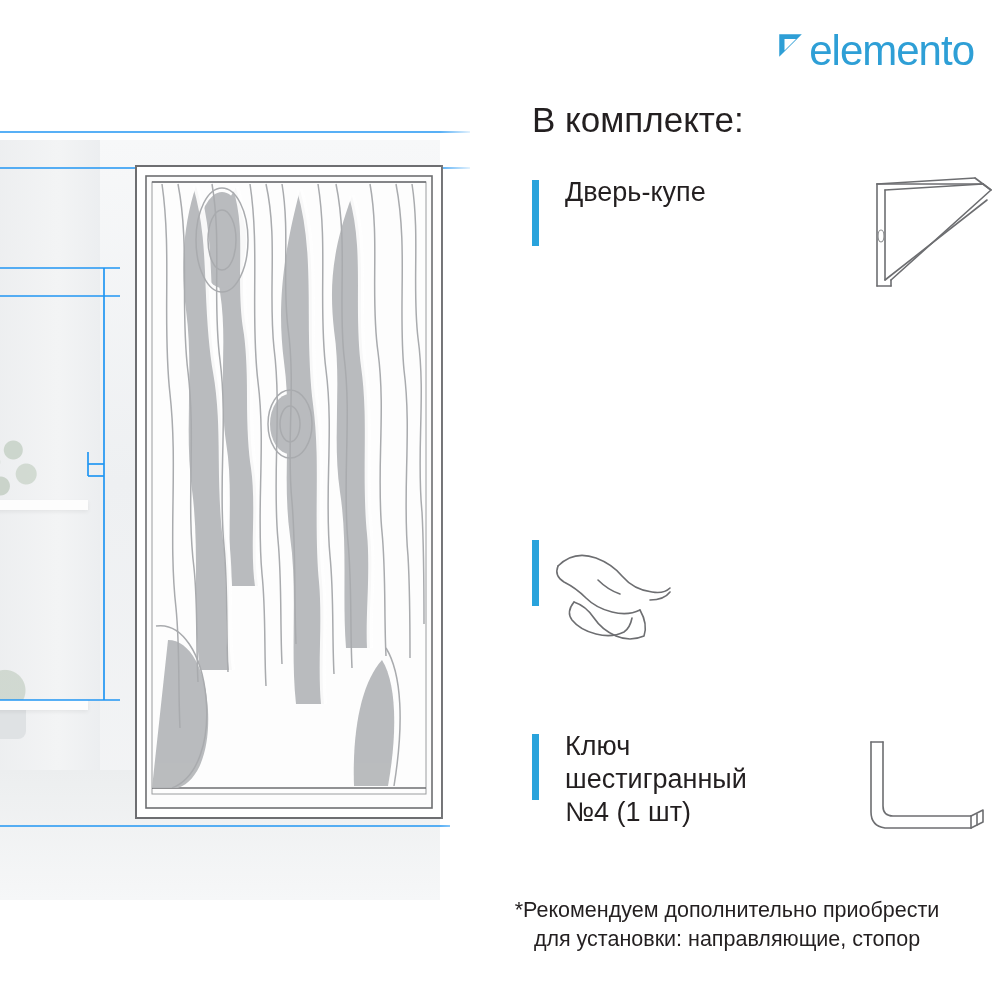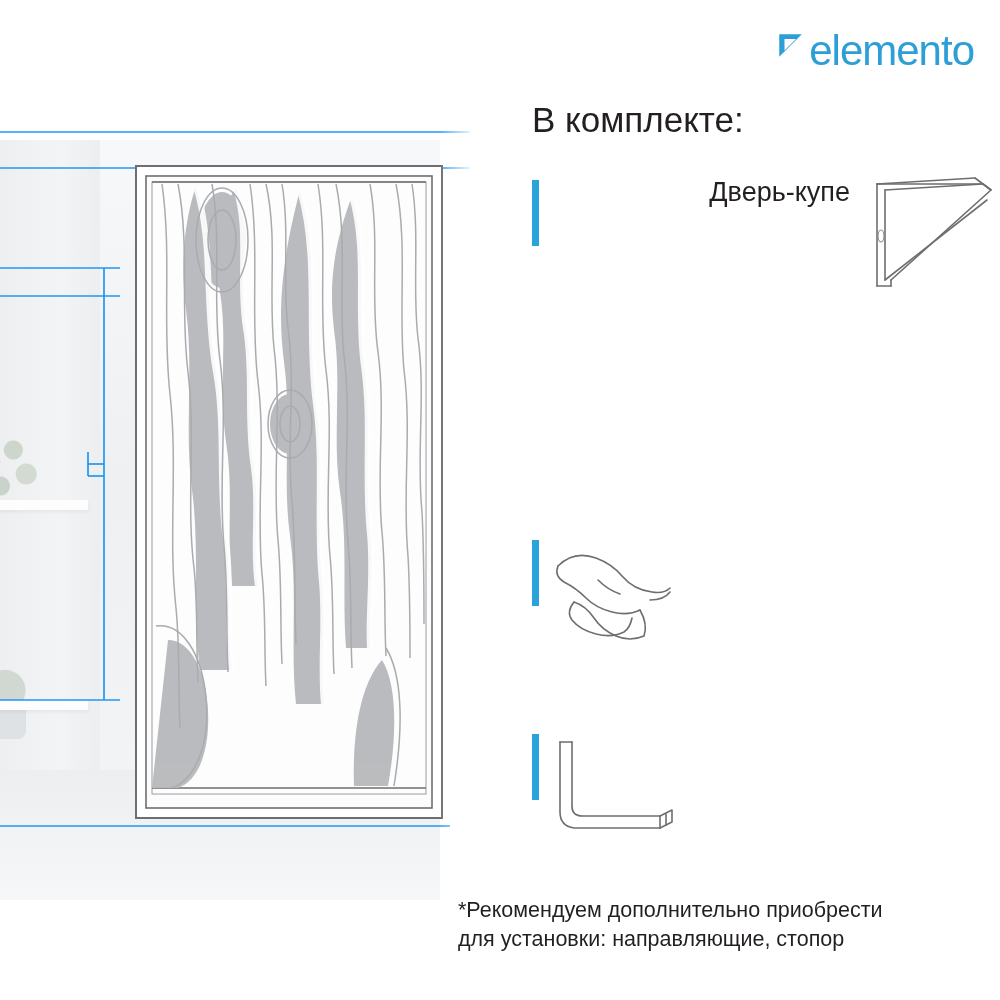--- a/index.html
+++ b/index.html
@@ -146,21 +146,20 @@
     color: #231f20;
     letter-spacing: 0px;
   }
 
   .kit-row {
     position: absolute;
     left: 32px;
     width: 468px;
     display: flex;
     align-items: flex-start;
-    text-align: right;
   }
   .kit-row .bar {
     width: 7px;
     height: 66px;
     background: #29a3dc;
     flex: 0 0 auto;
     margin-top: 4px;
   }
   .kit-row .label {
     margin-left: 26px;
@@ -180,21 +179,21 @@
   #row-door   { top: 176px; }
   #row-brush  { top: 348px; }
   #row-clip   { top: 536px; }
   #row-key    { top: 730px; }
 
   #footnote {
     position: absolute;
     left: -42px;
     right: 4px;
     top: 896px;
-    text-align: left;
+    text-align: center;
     font-size: 21.5px;
     line-height: 1.35;
     color: #231f20;
     white-space: pre-line;
   }
 
   .stroke {
     fill: none;
     stroke: #6d6e71;
     stroke-width: 1.6;
@@ -342,20 +341,23 @@
           <path d="M96 74 q8 14 4 26 -14 6 -28 0 -14-6 -22-18 -8-12 -20-16"></path>
           <path d="M30 66 q-8 10 -2 18 8 10 24 14 16 4 28-2 6-4 8-14"></path>
           <path d="M54 44 q10 10 22 14"></path>
         </g>
       </svg>
     </div>
   </div>
 
   <div class="kit-row" id="row-key">
     <div class="bar"></div>
+    <div class="label">Ключ
+шестигранный
+№4 (1 шт)</div>
     <div class="art">
       <svg width="140" height="110" viewBox="0 0 140 110">
         <g class="stroke">
           <path d="M16 12 L16 82 q0 14 14 16 L116 98"></path>
           <path d="M28 12 L28 76 q0 10 10 10 L116 86"></path>
           <path d="M16 12 L28 12"></path>
           <path d="M116 98 L128 92 L128 80 L116 86"></path>
           <path d="M116 86 L116 98"></path>
           <path d="M122 84 L122 95"></path>
         </g>

